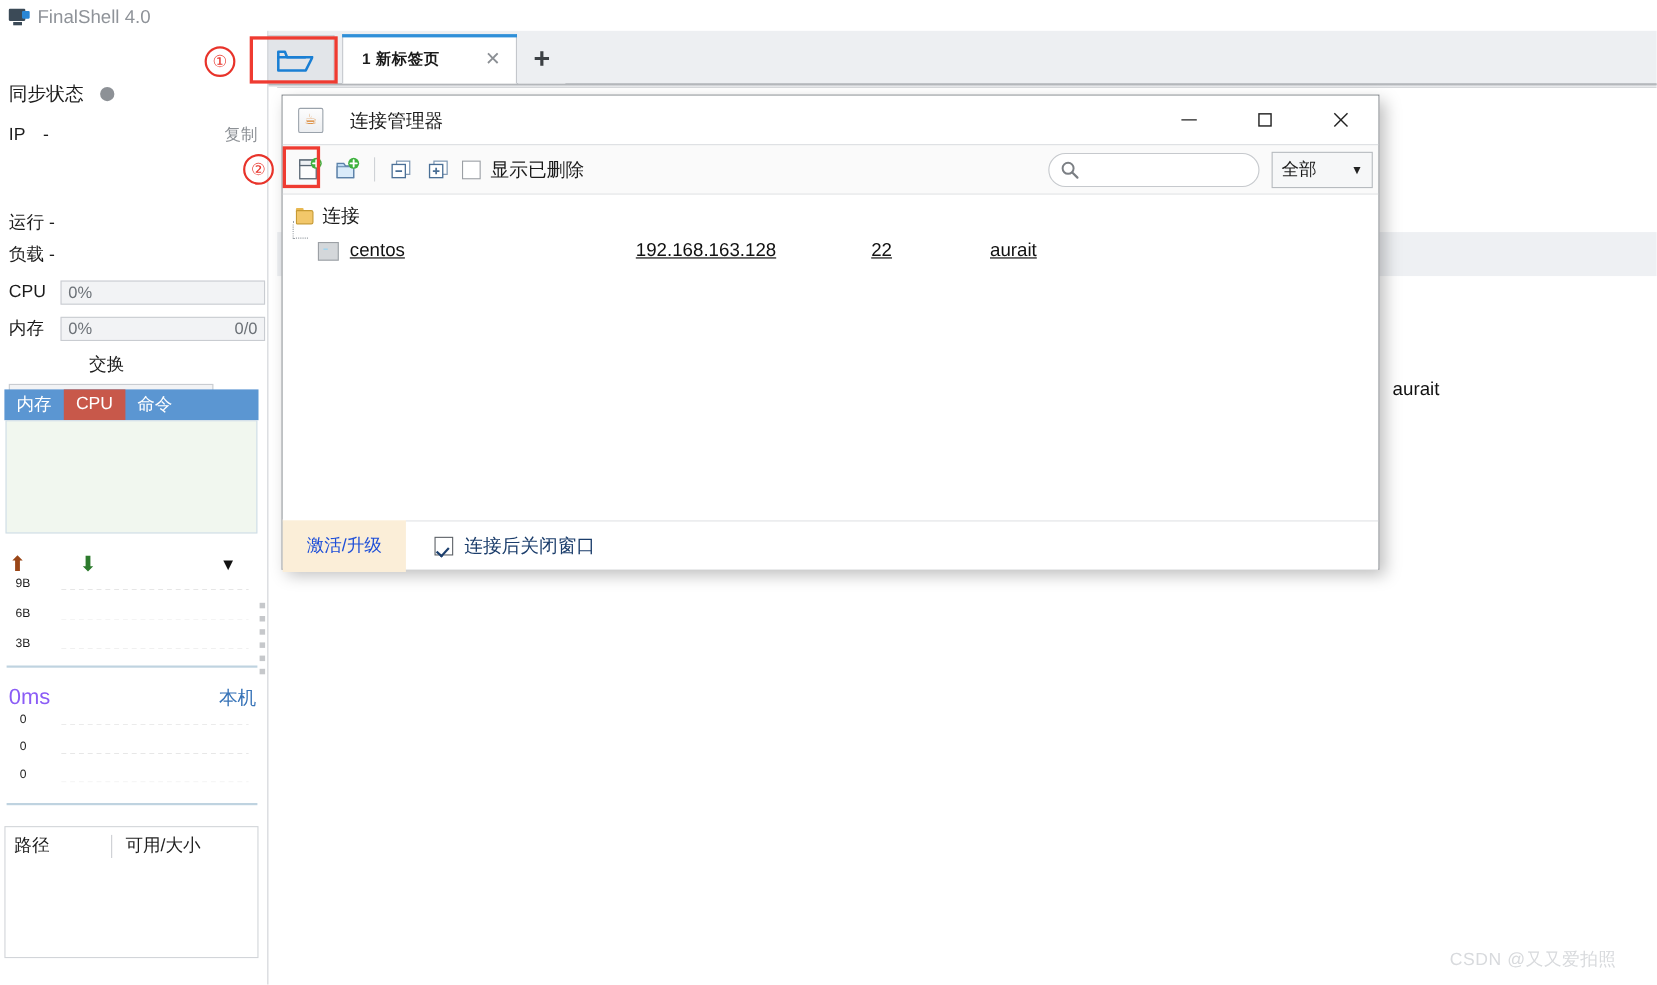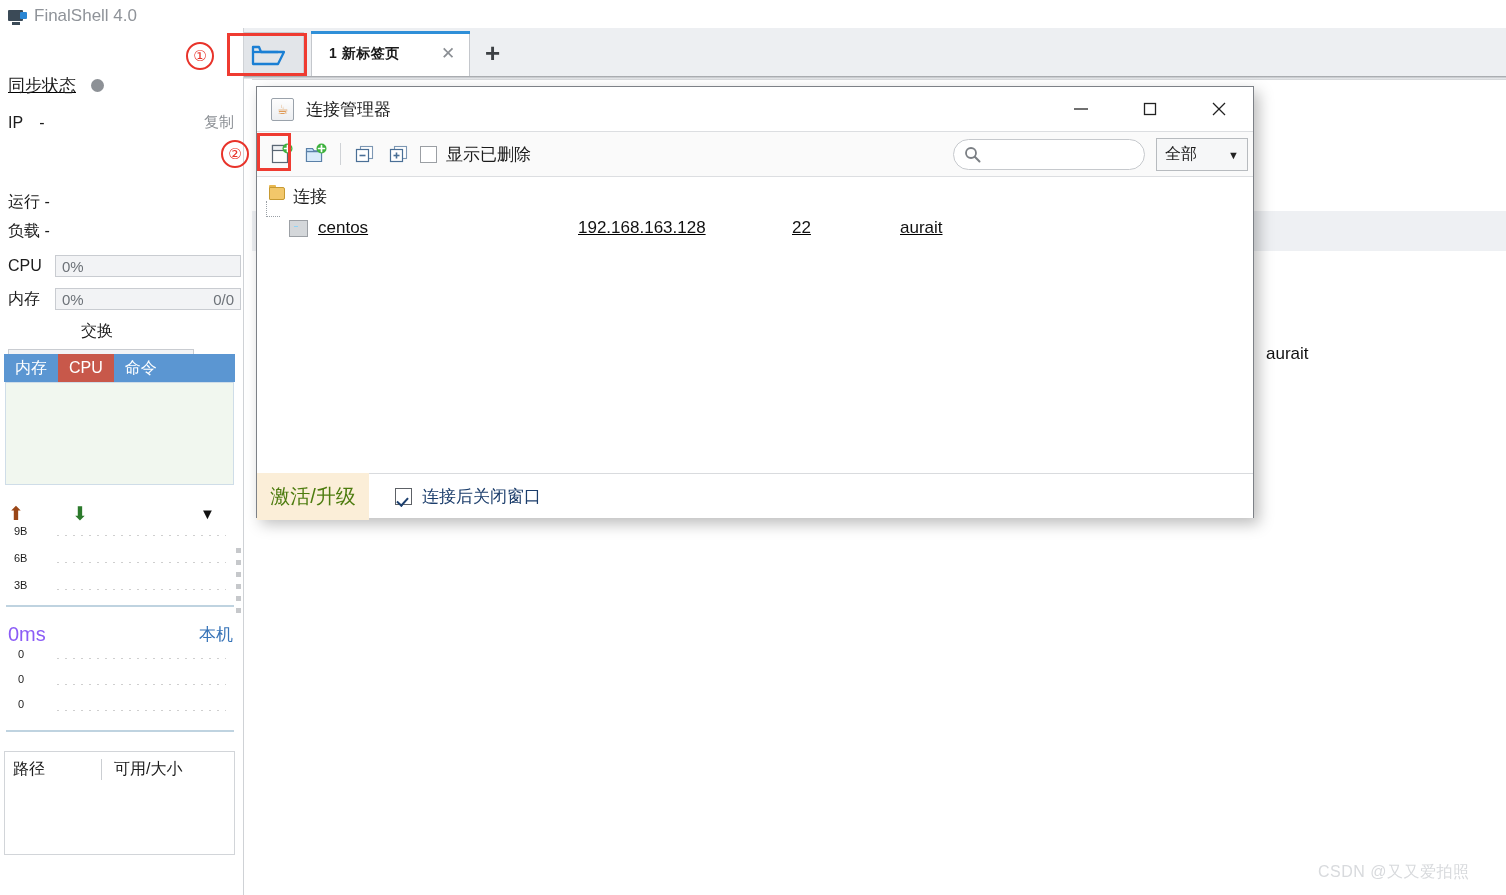--- a/index.html
+++ b/index.html
@@ -41,33 +41,33 @@
     position:absolute;right:12px;top:13px;width:18px;height:18px;color:#8b8f94;font-size:17px;
     display:flex;align-items:center;justify-content:center;line-height:1;
   }
   .tab-plus{
     position:absolute;left:471px;top:31px;width:43px;height:45px;background:#edeff2;
     display:flex;align-items:center;justify-content:center;color:#3c4044;font-size:26px;font-weight:bold;
   }
 
   
   .apptitle{
-    position:absolute;left:8px;top:6px;display:flex;align-items:flex-end;gap:7px;
+    position:absolute;left:8px;top:6px;display:flex;align-items:center;gap:7px;
   }
   .apptitle .txt{font-size:17px;color:#8f9399;}
   .monitor-ico{width:19px;height:16px;position:relative;display:inline-block;}
   .monitor-ico .scr{position:absolute;left:0;top:0;width:15px;height:11px;background:#3b4a57;border-radius:1px;}
   .monitor-ico .base{position:absolute;left:4px;top:12px;width:8px;height:3px;background:#3b4a57;}
   .monitor-ico .tail{position:absolute;left:12px;top:2px;width:7px;height:7px;background:#2a86d4;border-radius:1px;}
 
   
   .sidebar{position:absolute;left:0;top:28px;width:243px;height:867px;background:#fff;}
   .sb-divider{position:absolute;left:243px;top:28px;width:1px;height:867px;background:#cfd2d6;}
 
-  .sync-row{position:absolute;left:8px;top:46px;display:flex;align-items:center;gap:15px;text-decoration:underline;}
+  .sync-row{position:absolute;left:8px;top:46px;display:flex;align-items:center;gap:15px;}
   .sync-row .lab{font-size:17px;color:#1c1c1c;}
   .dot{width:13px;height:13px;border-radius:50%;background:#8d9196;}
 
   .ip-row{position:absolute;left:8px;top:85px;width:226px;display:flex;align-items:center;}
   .ip-row .k{font-size:16px;color:#1c1c1c;}
   .ip-row .v{font-size:16px;color:#1c1c1c;margin-left:16px;}
   .ip-row .copy{margin-left:auto;font-size:15px;color:#8d9196;}
 
   .sysinfo-btn{
     position:absolute;left:8px;top:122px;width:202px;height:30px;
@@ -115,21 +115,21 @@
         background-size:8px 2px;background-repeat:repeat-x;}
 
   .ms-row{position:absolute;left:8px;top:595px;width:225px;display:flex;}
   .ms-row .a{font-size:20px;color:#8b5cf6;}
   .ms-row .b{margin-left:auto;font-size:17px;color:#3874b8;}
 
   .scroll-dots{position:absolute;left:236px;top:520px;width:5px;height:60px;}
   .scroll-dots i{display:block;width:5px;height:5px;background:#c6c8cb;margin-bottom:7px;}
 
   .pathpanel{
-    position:absolute;left:4px;top:723px;width:231px;height:104px;
+    position:absolute;left:4px;top:723px;width:231px;height:120px;
     border:1px solid #d2d5d9;box-sizing:border-box;background:#fff;
   }
   .pathhead{display:flex;height:34px;align-items:center;}
   .pathhead .c1{width:88px;padding-left:8px;font-size:16px;color:#1c1c1c;}
   .pathhead .sep{width:1px;height:21px;background:#cbced2;}
   .pathhead .c2{padding-left:12px;font-size:16px;color:#1c1c1c;}
 
   
   .bgpanel{position:absolute;left:252px;top:79px;right:0;bottom:0;background:#fff;}
   .bgpanel-head{position:absolute;left:0;top:132px;right:0;height:40px;background:#eef0f3;}
@@ -141,21 +141,21 @@
     position:absolute;left:256px;top:86px;width:998px;height:432px;
     background:#ffffff;border:1px solid #7d8187;box-sizing:border-box;
     box-shadow:5px 6px 14px rgba(0,0,0,.26);
   }
   .dlg-title{height:44px;display:flex;align-items:center;position:relative;background:#fff;}
   .java-ico{
     width:21px;height:21px;margin-left:14px;border:1px solid #9aa2ab;border-radius:2px;
     background:linear-gradient(#fdfdfd,#eceef1);position:relative;
     display:flex;align-items:center;justify-content:center;font-size:13px;color:#d9812a;
   }
-  .dlg-title .t{font-size:17px;color:#1b1b1b;margin-left:12px;}
+  .dlg-title .t{font-size:17px;color:#1b1b1b;margin-left:24px;}
   .winbtns{position:absolute;right:0;top:0;height:44px;display:flex;}
   .winbtn{width:69px;height:44px;display:flex;align-items:center;justify-content:center;}
   .winbtn svg{display:block;}
 
   .dlg-toolbar{
     height:44px;background:#fafafa;border-top:1px solid #dcdee1;border-bottom:1px solid #dcdee1;
     display:flex;align-items:center;position:relative;
   }
   .tb-ico{width:34px;height:30px;display:flex;align-items:center;justify-content:center;position:relative;}
   .tb-sep{width:1px;height:22px;background:#cfd2d6;margin:0 7px;}
@@ -173,21 +173,21 @@
   }
   .filterbox{
     position:absolute;right:5px;top:6px;width:92px;height:33px;
     background:#f6f7f8;border:1px solid #b7bbbf;box-sizing:border-box;
     display:flex;align-items:center;padding:0 8px;
   }
   .filterbox .fv{font-size:16px;color:#1b1b1b;}
   .filterbox .fc{margin-left:auto;font-size:11px;color:#222;}
 
   .dlg-body{position:relative;height:296px;background:#fff;overflow:hidden;}
-  .tree-root{position:absolute;left:12px;top:8px;display:flex;gap:8px;}
+  .tree-root{position:absolute;left:12px;top:8px;display:flex;align-items:center;gap:8px;}
   .folder-small{width:16px;height:15px;position:relative;}
   .folder-small .fb{position:absolute;left:0;top:2px;width:16px;height:13px;background:#f2c76a;border:1px solid #c79a33;border-radius:1px 2px 2px 1px;box-sizing:border-box;}
   .folder-small .ft{position:absolute;left:0;top:0;width:7px;height:4px;background:#e8b851;border-radius:1px 1px 0 0;}
   .tree-root .rl{font-size:17px;color:#1b1b1b;}
 
   .tree-row{position:absolute;left:12px;top:36px;right:0;height:30px;display:flex;align-items:center;text-decoration:underline;}
   .tree-guide{position:absolute;left:9px;top:24px;width:1px;height:16px;border-left:1px dotted #9aa0a6;}
   .tree-guide2{position:absolute;left:9px;top:39px;width:14px;height:1px;border-top:1px dotted #9aa0a6;}
   .term-ico{width:19px;height:17px;margin-left:20px;background:#d4d7da;border:1px solid #9ca0a5;box-sizing:border-box;padding:2px;}
   .term-ico .inner{width:100%;height:100%;background:#2b2f33;position:relative;}
@@ -195,21 +195,21 @@
   .c-name{font-size:17px;color:#111;margin-left:10px;width:260px;}
   .c-host{font-size:17px;color:#111;width:214px;text-align:left;}
   .c-port{font-size:17px;color:#111;width:108px;}
   .c-user{font-size:17px;color:#111;}
 
   .dlg-foot{
     height:44px;background:#fff;border-top:1px solid #d9dbde;display:flex;align-items:center;
   }
   .activate{
     width:112px;height:48px;background:#fbeed8;display:flex;align-items:center;justify-content:center;
-    font-size:20px;color:#4d7c0f;
+    font-size:16px;color:#1d4ed8;
   }
   .chk-on{
     width:17px;height:17px;border:1px solid #5d6166;background:#fff;box-sizing:border-box;margin-left:26px;
     position:relative;
   }
   .chk-on::after{
     content:"";position:absolute;left:3px;top:6px;width:5px;height:9px;border:solid #1c3f6e;
     border-width:0 2.5px 2.5px 0;transform:rotate(42deg);
   }
   .foot-lab{font-size:17px;color:#1b3d6b;margin-left:10px;}

